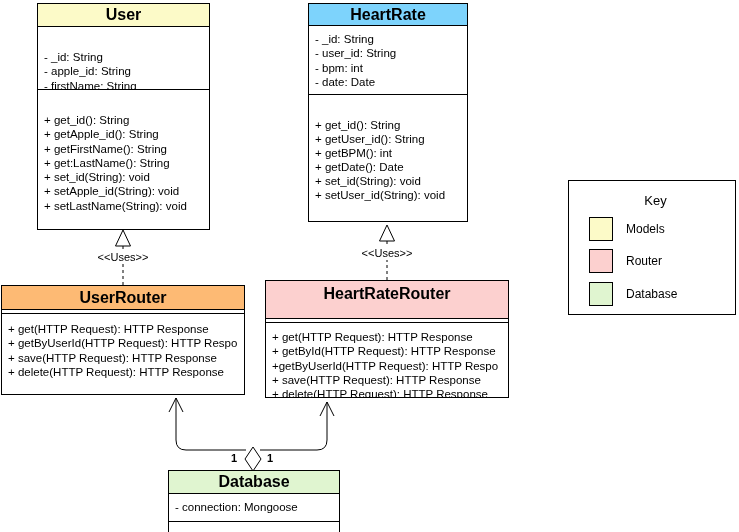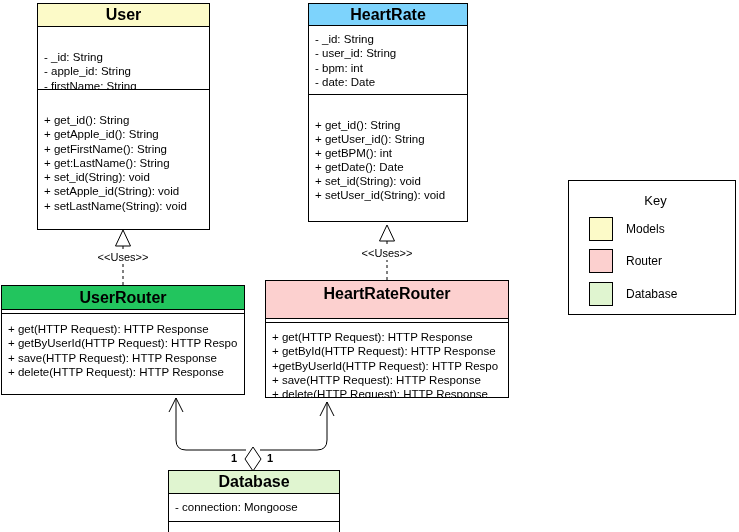--- a/index.html
+++ b/index.html
@@ -170,21 +170,21 @@
         <div class="member">+ get_id(): String</div>
         <div class="member">+ getUser_id(): String</div>
         <div class="member">+ getBPM(): int</div>
         <div class="member">+ getDate(): Date</div>
         <div class="member">+ set_id(String): void</div>
         <div class="member">+ setUser_id(String): void</div>
       </div>
   </div>
 
   <div class="uml-box box-userrouter">
-    <div class="uml-header" style="background-color: #22c55e;">UserRouter</div>
+    <div class="uml-header" style="background-color: #fdba74;">UserRouter</div>
     <div class="uml-attrs empty"></div>
     <div class="uml-methods">
         <div class="member">+ get(HTTP Request): HTTP Response</div>
         <div class="member">+ getByUserId(HTTP Request): HTTP Respo</div>
         <div class="member">+ save(HTTP Request): HTTP Response</div>
         <div class="member">+ delete(HTTP Request): HTTP Response</div>
       </div>
   </div>
 
   <div class="uml-box box-heartraterouter">

